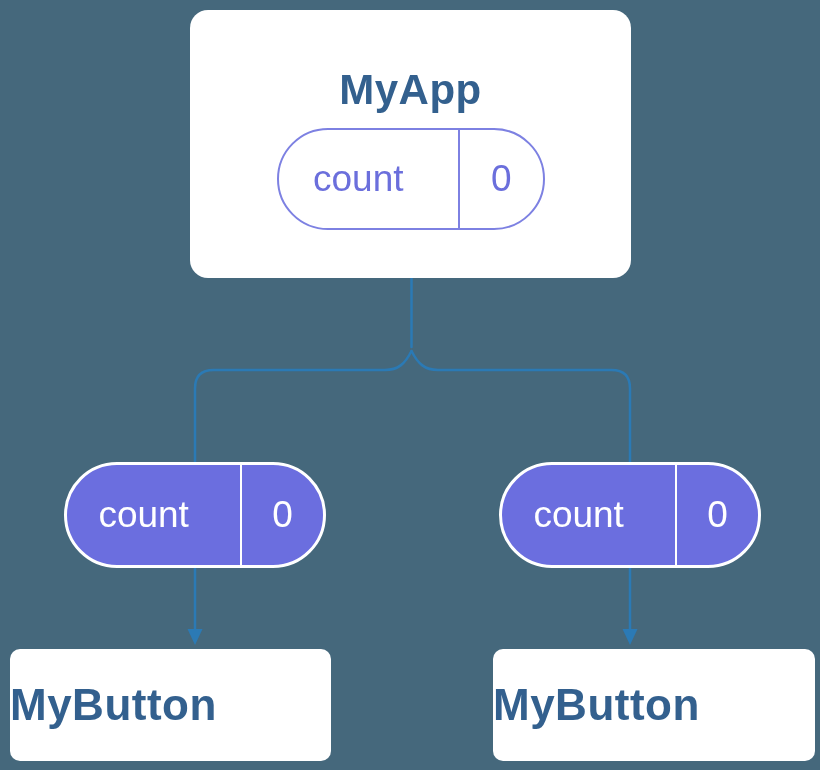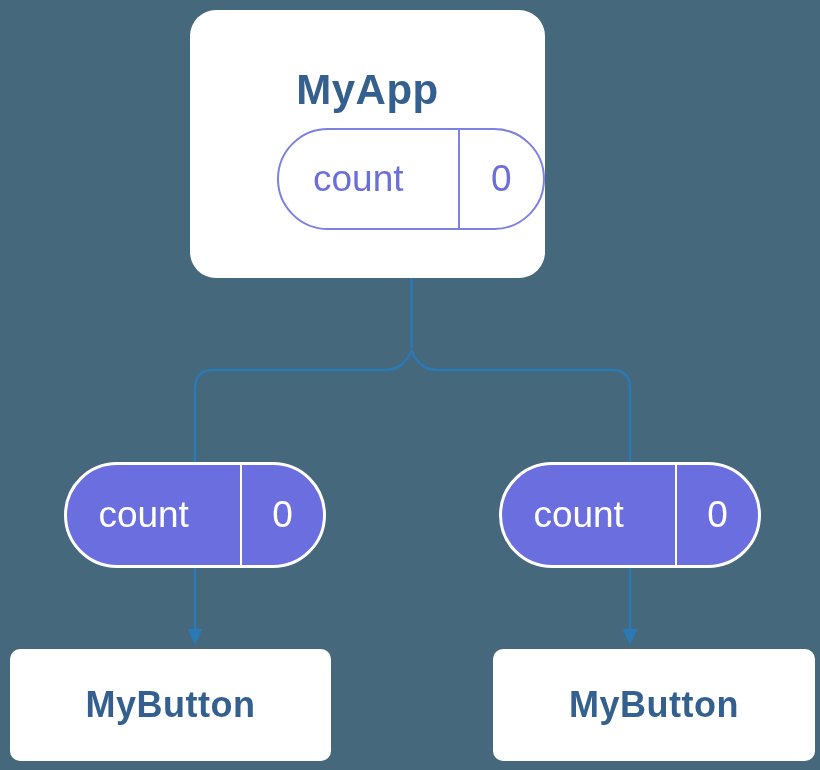--- a/index.html
+++ b/index.html
@@ -25,42 +25,41 @@
     stroke-width: 2.5;
     stroke-linecap: round;
     stroke-linejoin: round;
   }
   .connectors polygon { fill: #2b7ab5; }
 
   
   .card { position: absolute; background: #ffffff; }
   .root-card {
     left: 190px; top: 10px;
-    width: 355px; height: 268px;
-    border-radius: 26px;
+    width: 441px; height: 268px;
+    border-radius: 18px;
   }
   .root-title {
     position: absolute;
     top: 56px; left: 0;
     width: 100%;
     text-align: center;
     font-size: 42px;
     font-weight: bold;
     color: #33608e;
     letter-spacing: 0.5px;
   }
 
   .leaf-card {
     top: 649px;
     height: 112px;
     border-radius: 10px;
     display: flex;
     align-items: center;
-    justify-content: center;
-    font-size: 36px;
+    font-size: 44px;
     font-weight: bold;
     color: #33608e;
     letter-spacing: 0.5px;
   }
   .leaf-left  { left: 10px;  width: 321px; }
   .leaf-right { left: 493px; width: 322px; }
 
   
   .pill {
     display: flex;

